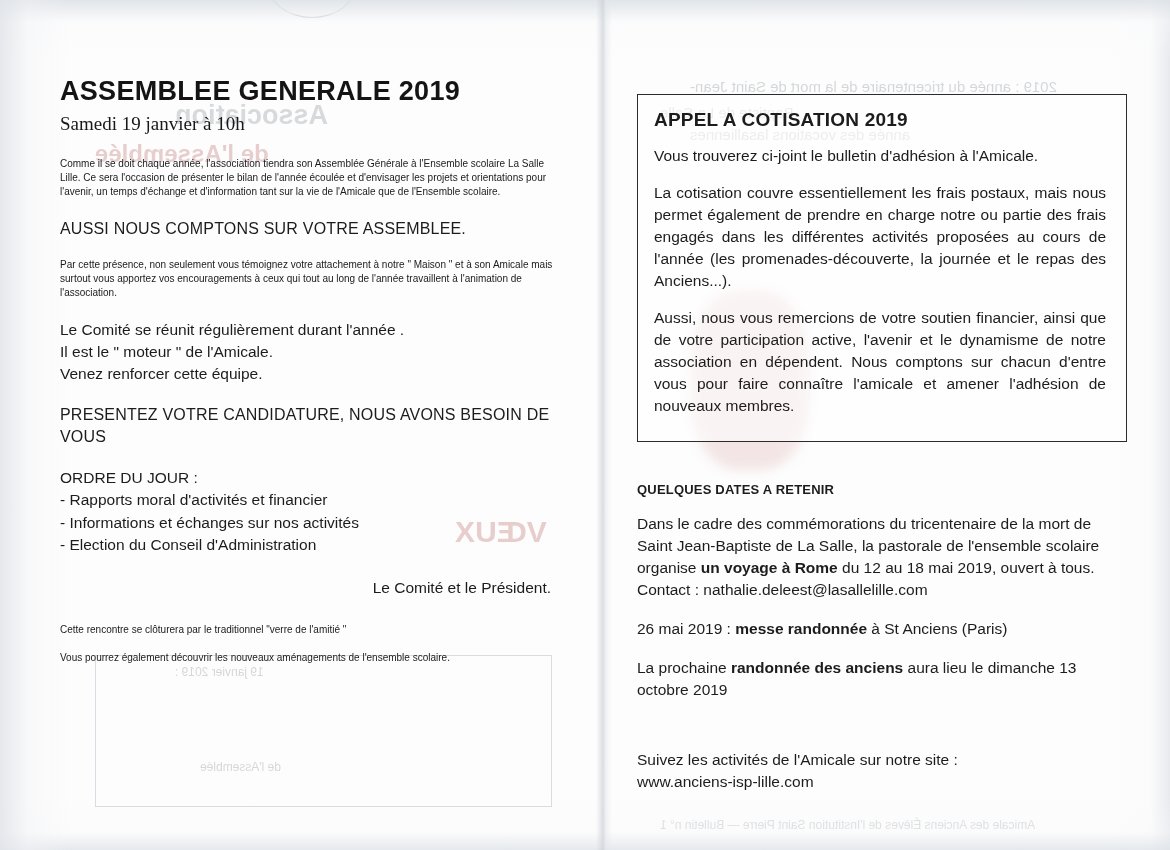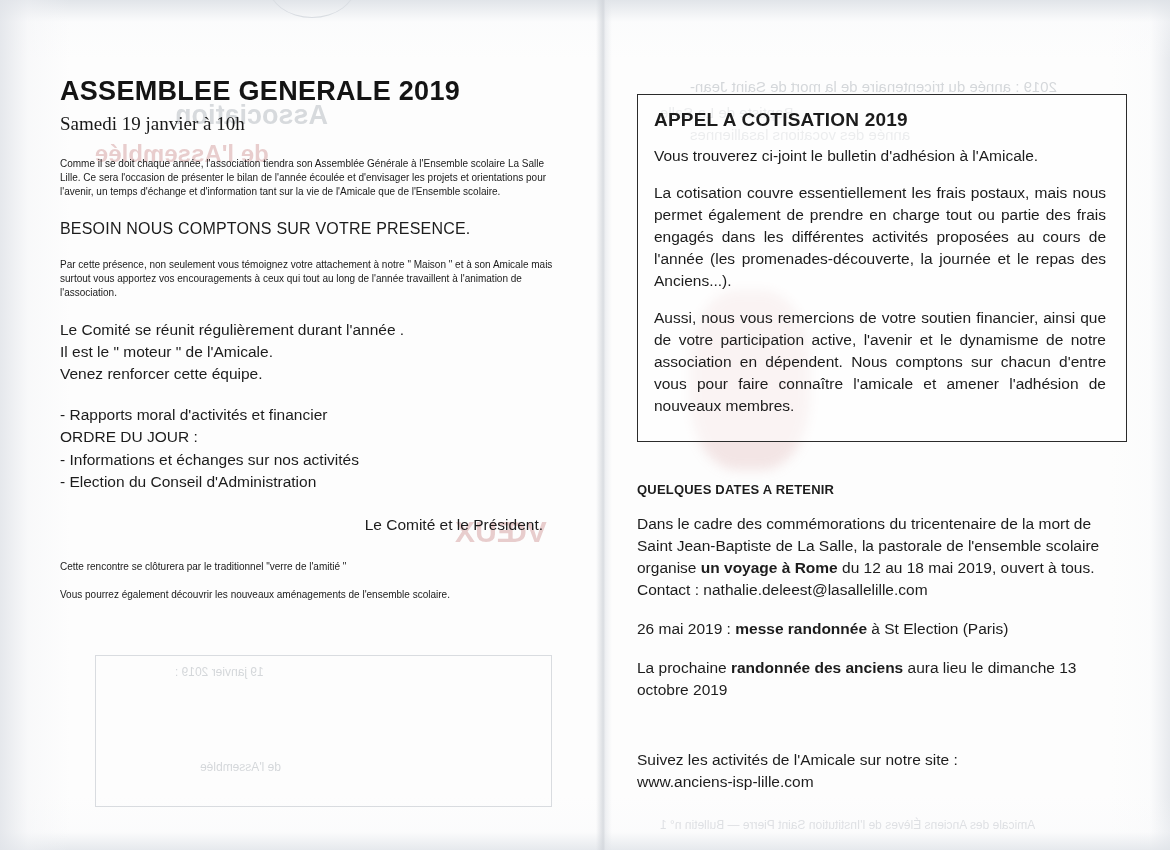--- a/index.html
+++ b/index.html
@@ -117,21 +117,21 @@
     letter-spacing: 0.2px;
   }
   .list-line {
     font-size: 15.5px;
     line-height: 1.45;
     margin: 0;
   }
   .signature {
     font-size: 15.5px;
     text-align: right;
-    margin: 22px 16px 26px 0;
+    margin: 22px 8px 26px 0;
     padding-right: 6px;
   }
 
   
   .box {
     border: 1.5px solid #2b2b2b;
     padding: 14px 20px 16px 16px;
     margin: 34px 0 0 0;
     background: rgba(255,255,255,0.55);
   }
@@ -181,55 +181,56 @@
 <div class="ghost med" style="left:690px; top:126px;">année des vocations lasalliennes</div>
 <div class="ghost sm" style="left:660px; top:818px; color:rgba(120,128,140,0.22);">Amicale des Anciens Élèves de l'Institution Saint Pierre — Bulletin n° 1</div>
 <div class="ghost-blob" style="left:690px; top:290px; width:120px; height:180px; background:rgba(196,110,110,0.17);"></div>
 
 <div class="col-left">
   <h1 class="title">ASSEMBLEE GENERALE 2019</h1>
   <div class="subtitle">Samedi 19 janvier à 10h</div>
 
   <p class="para">Comme il se doit chaque année, l'association tiendra son Assemblée Générale à l'Ensemble scolaire La Salle Lille. Ce sera l'occasion de présenter le bilan de l'année écoulée et d'envisager les projets et orientations pour l'avenir, un temps d'échange et d'information tant sur la vie de l'Amicale que de l'Ensemble scolaire.</p>
 
-  <p class="caps">BESOIN NOUS COMPTONS SUR VOTRE PRESENCE.</p>
+  <p class="caps">AUSSI NOUS COMPTONS SUR VOTRE ASSEMBLEE.</p>
 
   <p class="para">Par cette présence, non seulement vous témoignez votre attachement à notre " Maison " et à son Amicale mais surtout vous apportez vos encouragements à ceux qui tout au long de l'année travaillent à l'animation de l'association.</p>
 
   <div style="margin-bottom:18px;">
     <p class="list-line">Le Comité se réunit régulièrement durant l'année .</p>
     <p class="list-line">Il est le " moteur " de l'Amicale.</p>
     <p class="list-line">Venez renforcer cette équipe.</p>
   </div>
 
+  <p class="caps">PRESENTEZ VOTRE CANDIDATURE, NOUS AVONS BESOIN DE VOUS</p>
 
   <div>
+    <p class="list-line">ORDRE DU JOUR :</p>
     <p class="list-line">- Rapports moral d'activités et financier</p>
-    <p class="list-line">ORDRE DU JOUR :</p>
     <p class="list-line">- Informations et échanges sur nos activités</p>
     <p class="list-line">- Election du Conseil d'Administration</p>
   </div>
 
   <div class="signature">Le Comité et le Président.</div>
 
   <p class="para tight">Cette rencontre se clôturera par le traditionnel "verre de l'amitié "</p>
   <p class="para">Vous pourrez également découvrir les nouveaux aménagements de l'ensemble scolaire.</p>
 </div>
 
 <div class="col-right">
 
   <div class="box">
     <h2>APPEL A COTISATION 2019</h2>
     <p>Vous trouverez ci-joint le bulletin d'adhésion à l'Amicale.</p>
-    <p>La cotisation couvre essentiellement les frais postaux, mais nous permet également de prendre en charge tout ou partie des frais engagés dans les différentes activités proposées au cours de l'année (les promenades-découverte, la journée et le repas des Anciens...).</p>
+    <p>La cotisation couvre essentiellement les frais postaux, mais nous permet également de prendre en charge notre ou partie des frais engagés dans les différentes activités proposées au cours de l'année (les promenades-découverte, la journée et le repas des Anciens...).</p>
     <p>Aussi, nous vous remercions de votre soutien financier, ainsi que de votre participation active, l'avenir et le dynamisme de notre association en dépendent. Nous comptons sur chacun d'entre vous pour faire connaître l'amicale et amener l'adhésion de nouveaux membres.</p>
   </div>
 
   <h2 class="section">QUELQUES DATES A RETENIR</h2>
 
   <p class="rpara"><span>Dans le cadre des commémorations du tricentenaire de la mort de Saint Jean-Baptiste de La Salle, la pastorale de l'ensemble scolaire organise </span><b>un voyage à Rome</b><span> du 12 au 18 mai 2019, ouvert à tous.</span><br><span>Contact : nathalie.deleest@lasallelille.com</span></p>
 
-  <p class="rpara"><span>26 mai 2019 : </span><b>messe randonnée</b><span> à St Election (Paris)</span></p>
+  <p class="rpara"><span>26 mai 2019 : </span><b>messe randonnée</b><span> à St Anciens (Paris)</span></p>
 
   <p class="rpara"><span>La prochaine </span><b>randonnée des anciens</b><span> aura lieu le dimanche 13 octobre 2019</span></p>
 
   <p class="rpara" style="margin-top:48px;"><span>Suivez les activités de l'Amicale sur notre site :</span><br><span>www.anciens-isp-lille.com</span></p>
 </div>
 
 </body></html>

